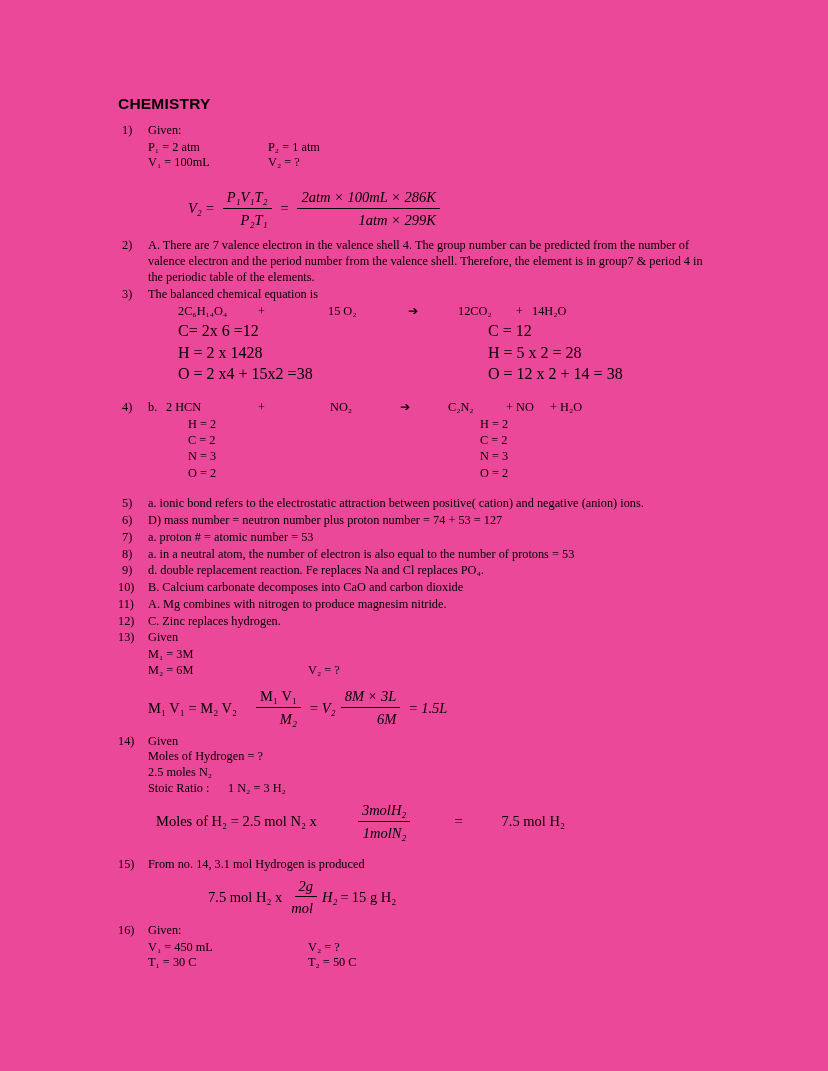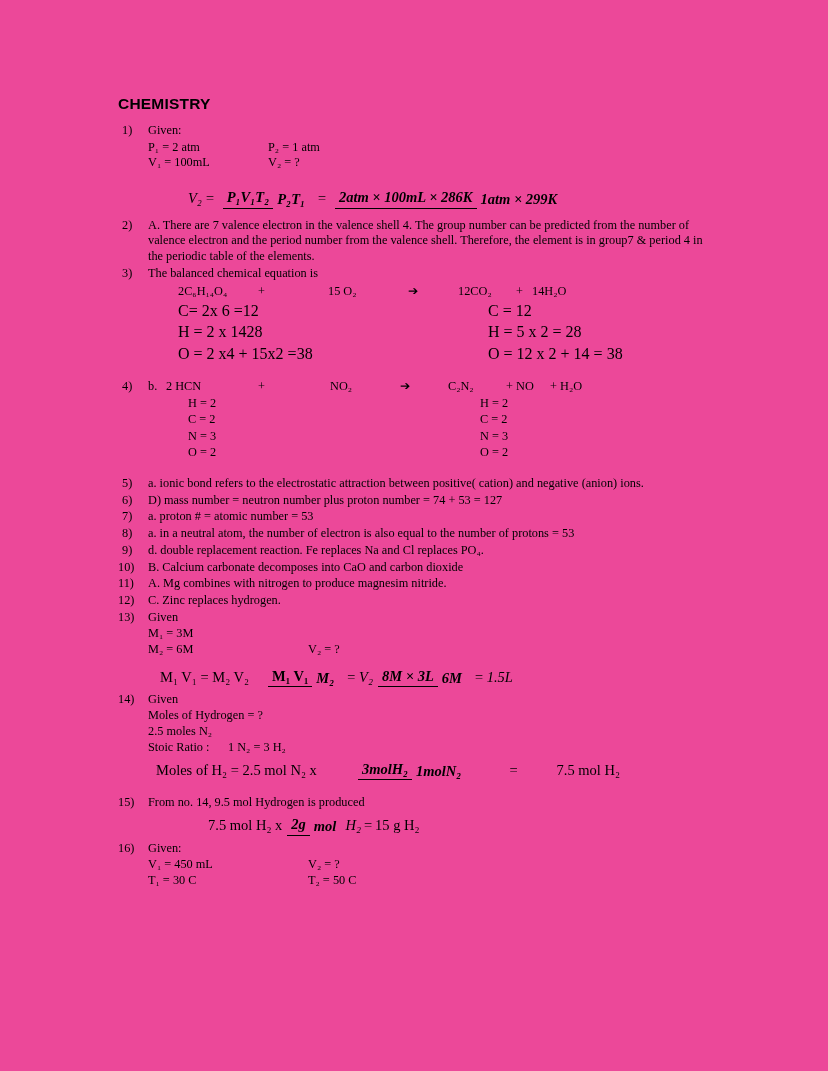--- a/index.html
+++ b/index.html
@@ -60,25 +60,24 @@
   
   .eqline {
     display: flex;
     align-items: center;
     font-family: "Liberation Serif", serif;
     font-style: italic;
     font-size: 14.5px;
   }
   .frac {
     display: inline-flex;
-    flex-direction: row;
-    align-items: flex-start;
+    flex-direction: column;
+    align-items: flex-end;
     vertical-align: middle;
     margin: 0 5px;
-    font-weight: bold;
   }
   .frac .top {
     padding: 0 4px 1px 4px;
     border-bottom: 1.1px solid #000;
     white-space: nowrap;
   }
   .frac .bot {
     padding: 2px 4px 0 4px;
     white-space: nowrap;
   }
@@ -259,21 +258,21 @@
         <div class="given-rows wide">
           <div class="given-row">
             <div class="c1">M₁ = 3M</div>
           </div>
           <div class="given-row">
             <div class="c1">M₂ = 6M</div>
             <div class="c2">V₂ = ?</div>
           </div>
         </div>
         <div class="gap-m"></div>
-        <div class="eqline" style="margin-left:12px">
+        <div class="eqline" style="margin-left:0">
           <span class="lbl" style="font-style:normal; margin-right:14px;">M₁ V₁ = M₂ V₂</span>
           <span class="frac">
             <span class="top" style="font-style:normal">M₁ V₁</span>
             <span class="bot">M₂</span>
           </span>
           <span class="eqsym">=</span>
           <span>V₂</span>
           <span class="frac">
             <span class="top">8M × 3L</span>
             <span class="bot">6M</span>
@@ -305,21 +304,21 @@
           <span class="eqsym" style="font-style:normal">=</span>
           <span style="font-style:normal">7.5 mol H₂</span>
         </div>
         <div class="gap-l"></div>
       </div>
     </div>
 
     <div class="item">
       <div class="num wide">15)</div>
       <div class="body">
-        <div>From no. 14, 9.5 mol Hydrogen is produced</div>
+        <div>From no. 14, 3.1 mol Hydrogen is produced</div>
         <div class="gap-s"></div>
         <div class="eqline" style="margin-left:60px; font-style:normal;">
           <span class="lbl">7.5 mol H₂ x</span>
           <span class="frac ital">
             <span class="top">2g</span>
             <span class="bot">mol</span>
           </span>
           <span class="ital" style="font-size:14.5px">H₂</span>
           <span class="eqsym" style="font-style:normal">=</span>
           <span style="font-style:normal">15 g H₂</span>

